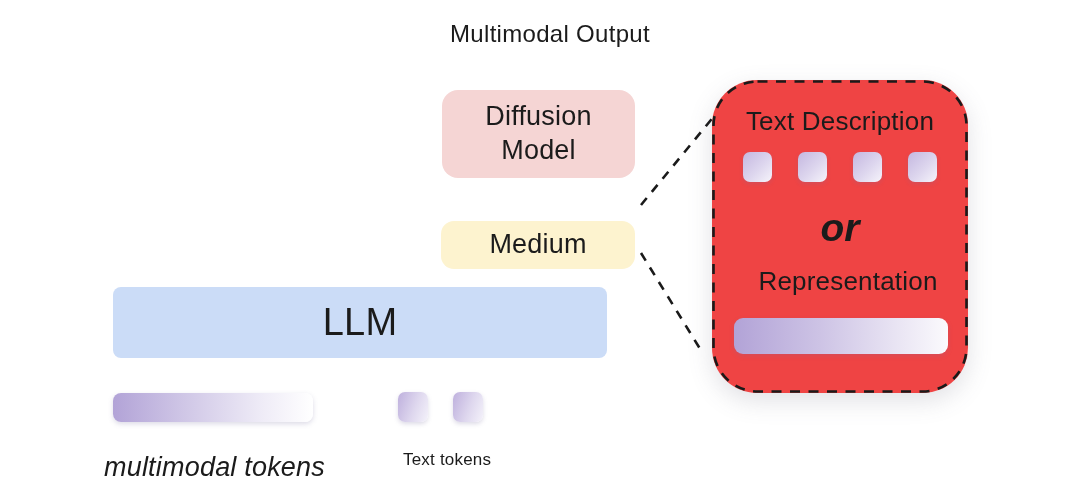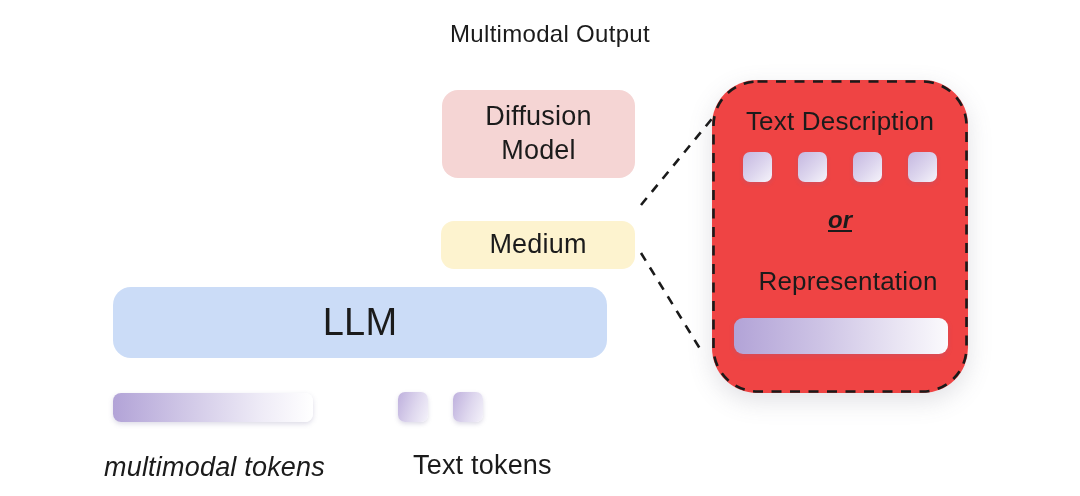--- a/index.html
+++ b/index.html
@@ -24,37 +24,37 @@
     left:442px;top:90px;width:193px;height:88px;
     border-radius:16px;
   }
   #medium-box{
     left:441px;top:205px;width:194px;height:48px;
     border-radius:13px;
     margin-top:16px;
   }
   #llm-box{
     left:113px;top:287px;width:494px;height:71px;
-    border-radius:18px;font-size:38px;
+    border-radius:8px;font-size:38px;
   }
   #mm-token-bar{
     left:113px;top:393px;width:200px;height:29px;border-radius:8px;
     background:linear-gradient(90deg,#b2a3d7 0%,#cfc6e6 35%,#efecf7 75%,#ffffff 100%);
     box-shadow:0 2px 5px rgba(120,110,160,0.25);
   }
   #text-token-row{
     left:398px;top:392px;display:flex;gap:25px;
   }
   .mini-square{
     width:30px;height:30px;border-radius:7px;
     background:linear-gradient(110deg,#beb0dd 0%,#ded7ee 55%,#f4f2fa 100%);
     box-shadow:0 2px 4px rgba(120,110,160,0.25);
   }
   #mm-tokens-label{left:104px;top:452px;font-size:27px;letter-spacing:0.2px;font-style:italic;}
-  #text-tokens-label{left:413px;top:450px;font-size:27px;letter-spacing:0.2px;}
+  #text-tokens-label{left:403px;top:450px;font-size:17px;letter-spacing:0.2px;}
 
   #callout{
     left:712px;top:80px;width:256px;height:313px;
     border-radius:45px;
     background:#ef4444;
     box-shadow:0 8px 24px rgba(90,90,110,0.18);
   }
   #callout svg.border{position:absolute;left:0;top:0;}
   #callout-title{
     position:absolute;left:0;top:26px;width:100%;
@@ -64,21 +64,21 @@
     position:absolute;left:0;top:72px;width:100%;
     display:flex;gap:26px;justify-content:center;
   }
   .callout-square{
     width:29px;height:30px;border-radius:7px;
     background:linear-gradient(135deg,#c4b7e0 0%,#ddd6ee 55%,#f6f4fb 100%);
     box-shadow:0 2px 4px rgba(120,110,160,0.22);
   }
   #callout-or{
     position:absolute;left:0;top:126px;width:100%;
-    text-align:center;font-size:24px;font-weight:bold;font-style:italic;text-decoration:underline;
+    text-align:center;font-size:39px;font-weight:bold;font-style:italic;
   }
   #callout-representation{
     position:absolute;left:8px;top:186px;width:100%;
     text-align:center;font-size:26px;letter-spacing:0.2px;
   }
   #callout-bar{
     position:absolute;left:22px;top:238px;width:214px;height:36px;border-radius:9px;
     background:linear-gradient(90deg,#b2a3d7 0%,#cdc3e5 40%,#ece8f5 80%,#fbfafd 100%);
     box-shadow:0 2px 5px rgba(120,110,160,0.22);
   }

